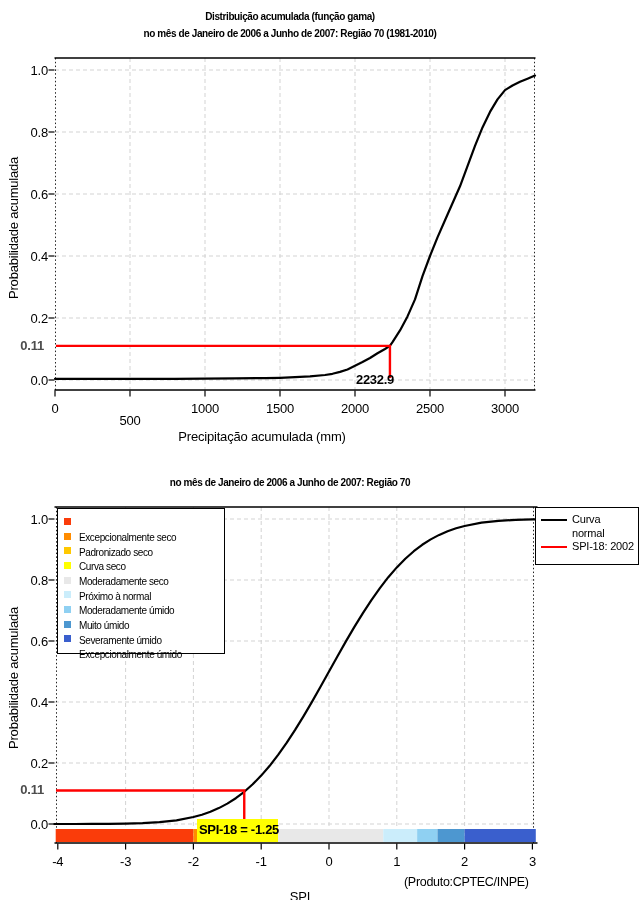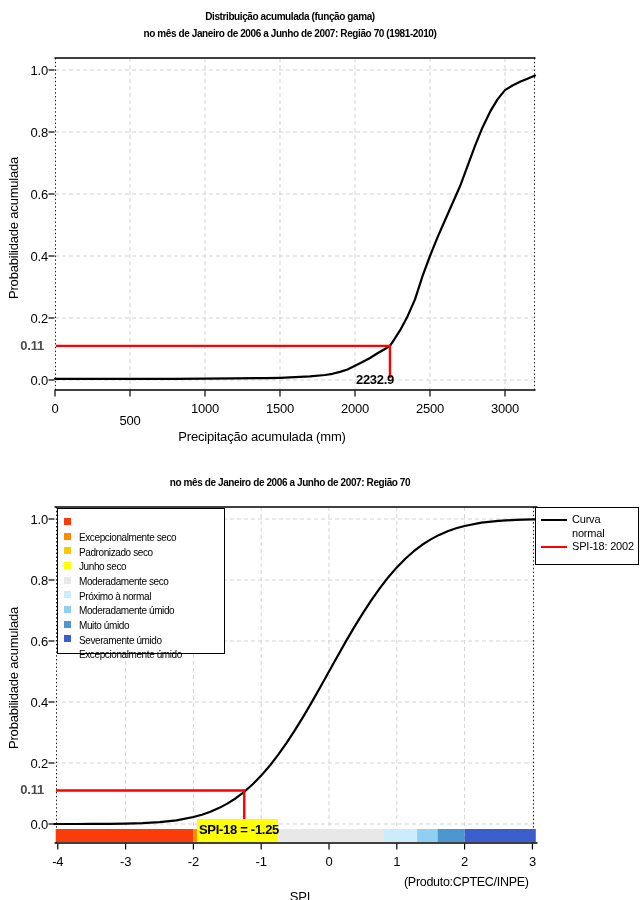--- a/index.html
+++ b/index.html
@@ -163,21 +163,21 @@
     <div class="tick-label" style="left: 6px; top: 573px; width: 42px; text-align: right;">0.8</div>
     <div class="tick-label" style="left: 6px; top: 634px; width: 42px; text-align: right;">0.6</div>
     <div class="tick-label" style="left: 6px; top: 695px; width: 42px; text-align: right;">0.4</div>
     <div class="tick-label" style="left: 6px; top: 756px; width: 42px; text-align: right;">0.2</div>
     <div class="tick-label" style="left: 6px; top: 817px; width: 42px; text-align: right;">0.0</div>
     <div style="left: 64px; top: 518px; width: 7px; height: 7px; background: rgb(250, 60, 10);"></div>
     <div class="cat-label" style="left: 79px; top: 515px;">Excepcionalmente seco</div>
     <div style="left: 64px; top: 532.65px; width: 7px; height: 7px; background: rgb(255, 140, 0);"></div>
     <div class="cat-label" style="left: 79px; top: 529.65px;">Padronizado seco</div>
     <div style="left: 64px; top: 547.3px; width: 7px; height: 7px; background: rgb(255, 200, 0);"></div>
-    <div class="cat-label" style="left: 79px; top: 544.3px;">Junho seco</div>
+    <div class="cat-label" style="left: 79px; top: 544.3px;">Curva seco</div>
     <div style="left: 64px; top: 561.95px; width: 7px; height: 7px; background: rgb(255, 255, 0);"></div>
     <div class="cat-label" style="left: 79px; top: 558.95px;">Moderadamente seco</div>
     <div style="left: 64px; top: 576.6px; width: 7px; height: 7px; background: rgb(232, 232, 232);"></div>
     <div class="cat-label" style="left: 79px; top: 573.6px;">Próximo à normal</div>
     <div style="left: 64px; top: 591.25px; width: 7px; height: 7px; background: rgb(203, 237, 251);"></div>
     <div class="cat-label" style="left: 79px; top: 588.25px;">Moderadamente úmido</div>
     <div style="left: 64px; top: 605.9px; width: 7px; height: 7px; background: rgb(143, 208, 242);"></div>
     <div class="cat-label" style="left: 79px; top: 602.9px;">Muito úmido</div>
     <div style="left: 64px; top: 620.55px; width: 7px; height: 7px; background: rgb(77, 151, 208);"></div>
     <div class="cat-label" style="left: 79px; top: 617.55px;">Severamente úmido</div>

